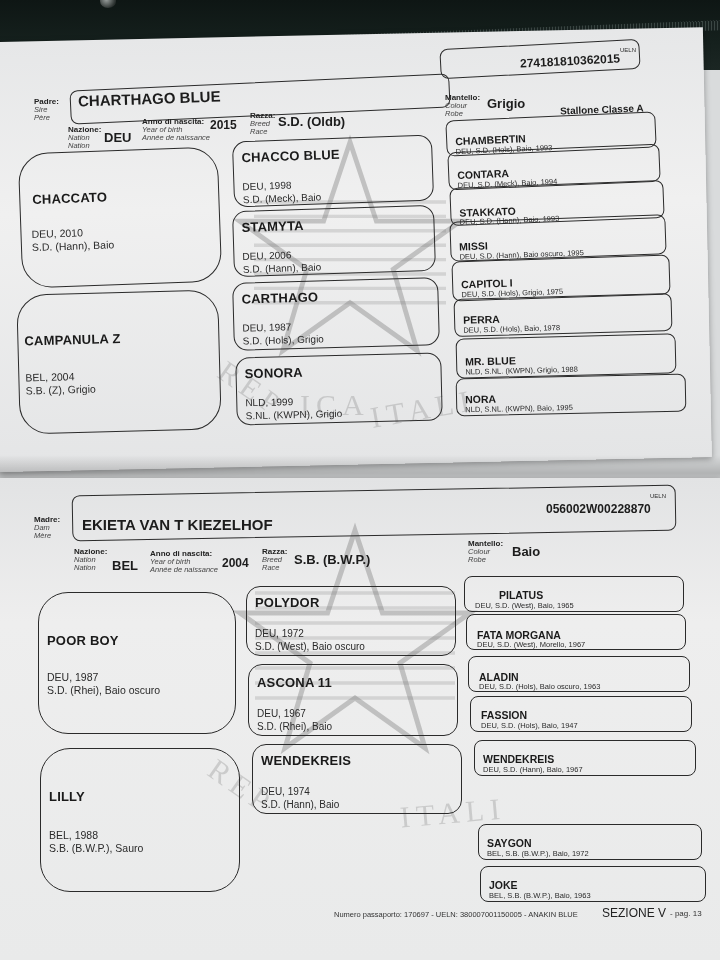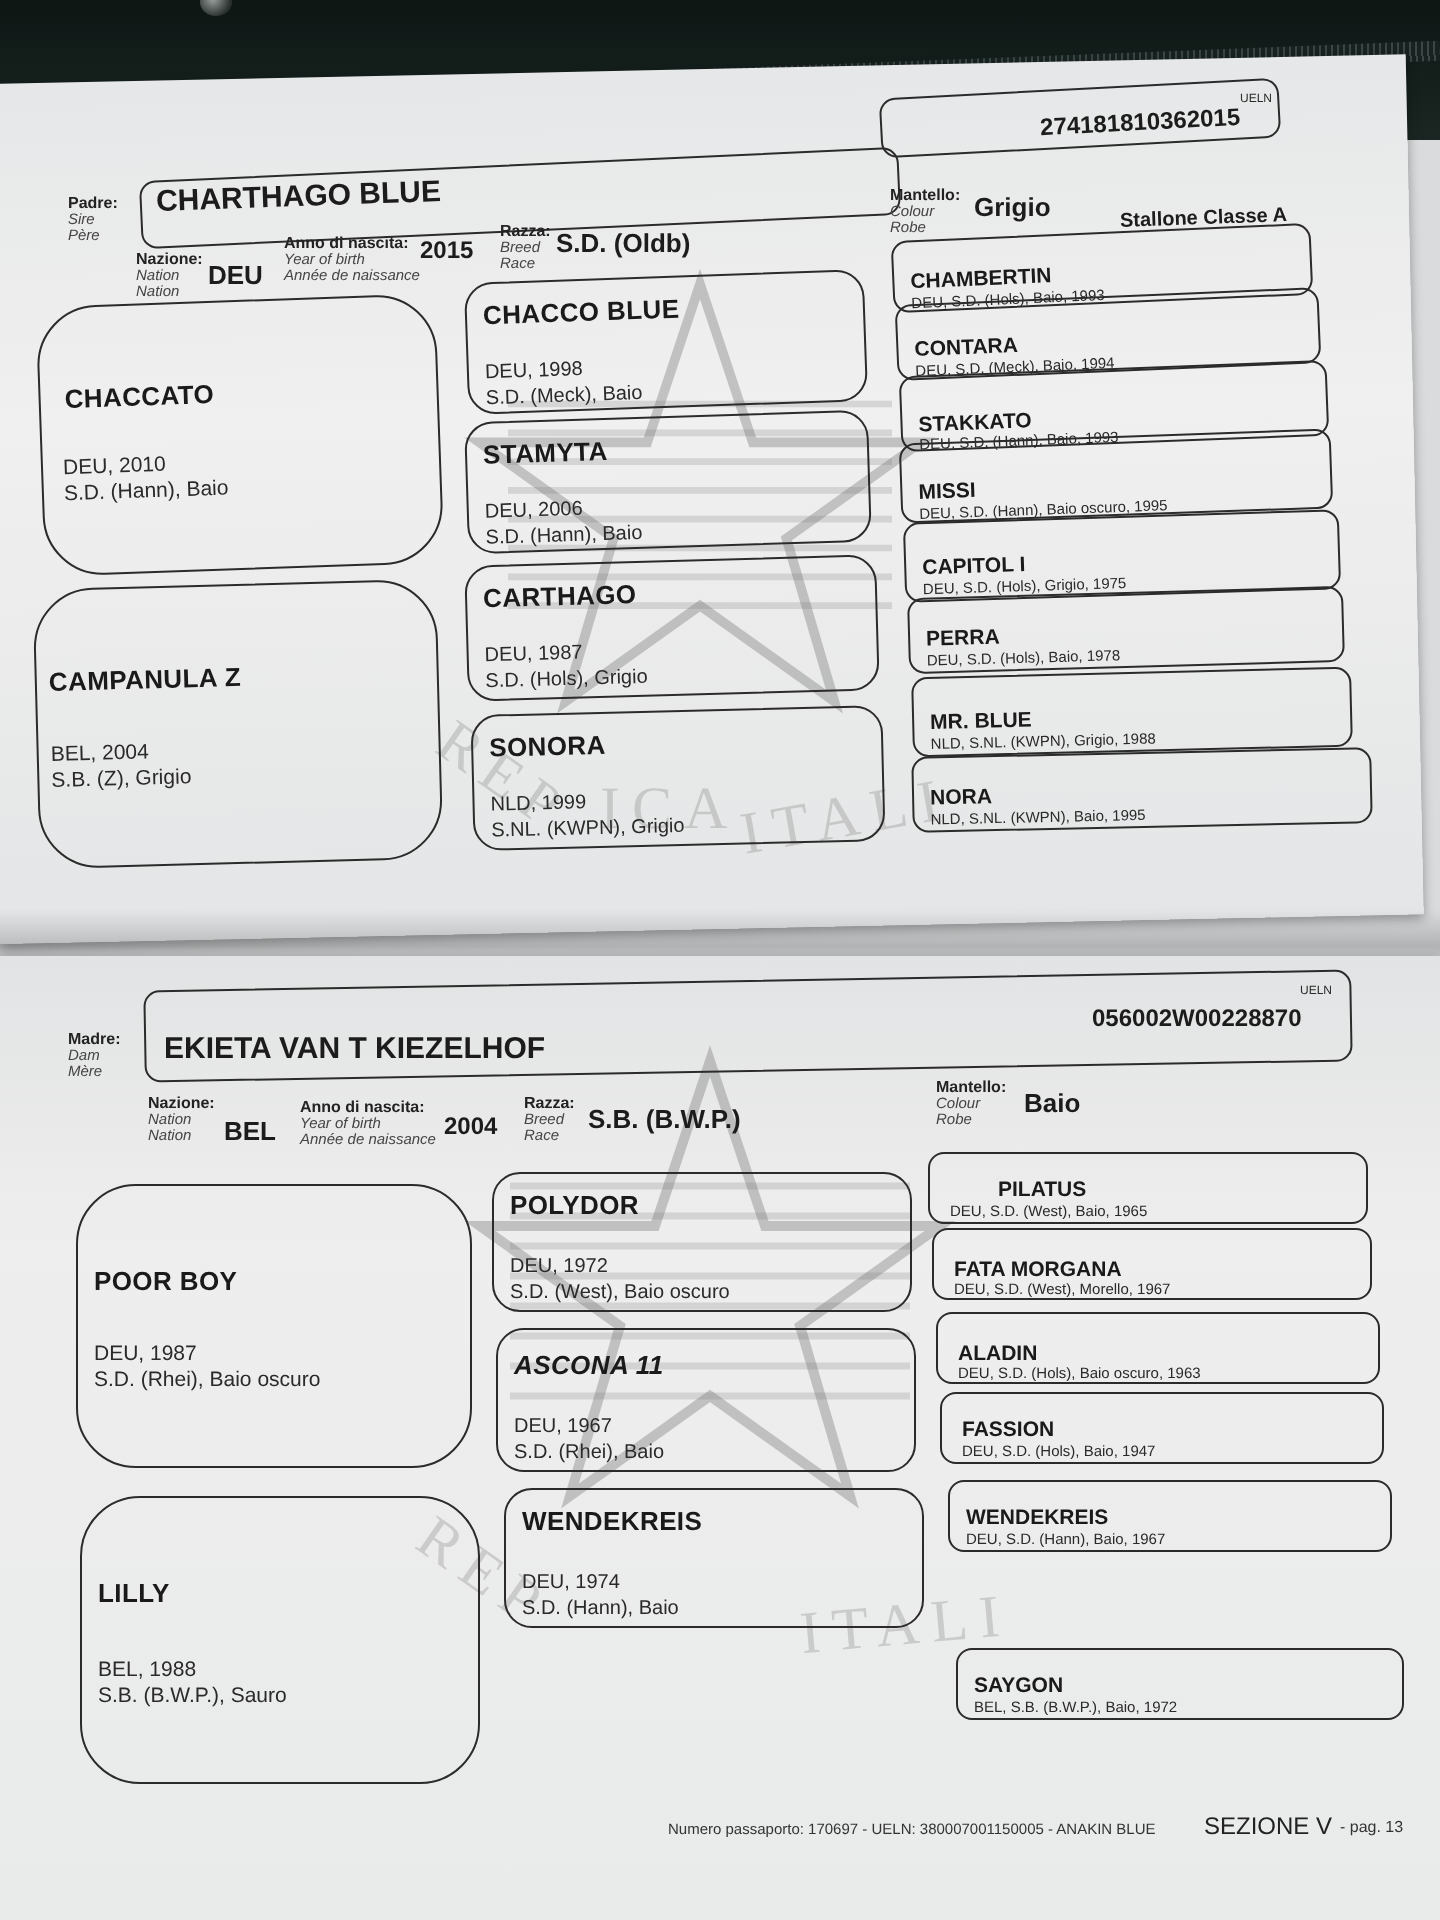--- a/index.html
+++ b/index.html
@@ -228,21 +228,21 @@
   <div class="box big" style="left:40px;top:270px;width:200px;height:144px;">
     <div class="name" style="left:8px;top:40px;">LILLY</div>
     <div class="sub" style="left:8px;top:80px;"><span>BEL, 1988</span><br><span>S.B. (B.W.P.), Sauro</span></div>
   </div>
 
   <div class="box" style="left:246px;top:108px;width:210px;height:70px;">
     <div class="name" style="left:8px;top:8px;">POLYDOR</div>
     <div class="sub" style="left:8px;top:40px;font-size:10px;"><span>DEU, 1972</span><br><span>S.D. (West), Baio oscuro</span></div>
   </div>
   <div class="box" style="left:248px;top:186px;width:210px;height:72px;">
-    <div class="name" style="left:8px;top:10px;font-style:italic;">ASCONA 11</div>
+    <div class="name" style="left:8px;top:10px;">ASCONA 11</div>
     <div class="sub" style="left:8px;top:42px;font-size:10px;"><span>DEU, 1967</span><br><span>S.D. (Rhei), Baio</span></div>
   </div>
   <div class="box" style="left:252px;top:266px;width:210px;height:70px;">
     <div class="name" style="left:8px;top:8px;">WENDEKREIS</div>
     <div class="sub" style="left:8px;top:40px;font-size:10px;"><span>DEU, 1974</span><br><span>S.D. (Hann), Baio</span></div>
   </div>
 
   <div class="box small" style="left:464px;top:98px;width:220px;height:36px;">
     <div class="anc-name" style="left:10px;top:12px;padding-left:24px;">PILATUS</div>
     <div class="anc-info" style="left:10px;top:24px;">DEU, S.D.  (West), Baio, 1965</div>
@@ -260,17 +260,21 @@
     <div class="anc-info" style="left:10px;top:24px;">DEU, S.D.  (Hols), Baio, 1947</div>
   </div>
   <div class="box small" style="left:474px;top:262px;width:222px;height:36px;">
     <div class="anc-name" style="left:8px;top:12px;">WENDEKREIS</div>
     <div class="anc-info" style="left:8px;top:24px;">DEU, S.D.  (Hann), Baio, 1967</div>
   </div>
   <div class="box small" style="left:478px;top:346px;width:224px;height:36px;">
     <div class="anc-name" style="left:8px;top:12px;">SAYGON</div>
     <div class="anc-info" style="left:8px;top:24px;">BEL, S.B.  (B.W.P.), Baio, 1972</div>
   </div>
+  <div class="box small" style="left:480px;top:388px;width:226px;height:36px;">
+    <div class="anc-name" style="left:8px;top:12px;">JOKE</div>
+    <div class="anc-info" style="left:8px;top:24px;">BEL, S.B.  (B.W.P.), Baio, 1963</div>
+  </div>
 </div>
 
 <div class="footer">Numero passaporto: 170697 - UELN: 380007001150005 - ANAKIN BLUE</div>
 <div class="sezione">SEZIONE V</div>
 <div class="pag">-  pag. 13</div>
 
 </body></html>

